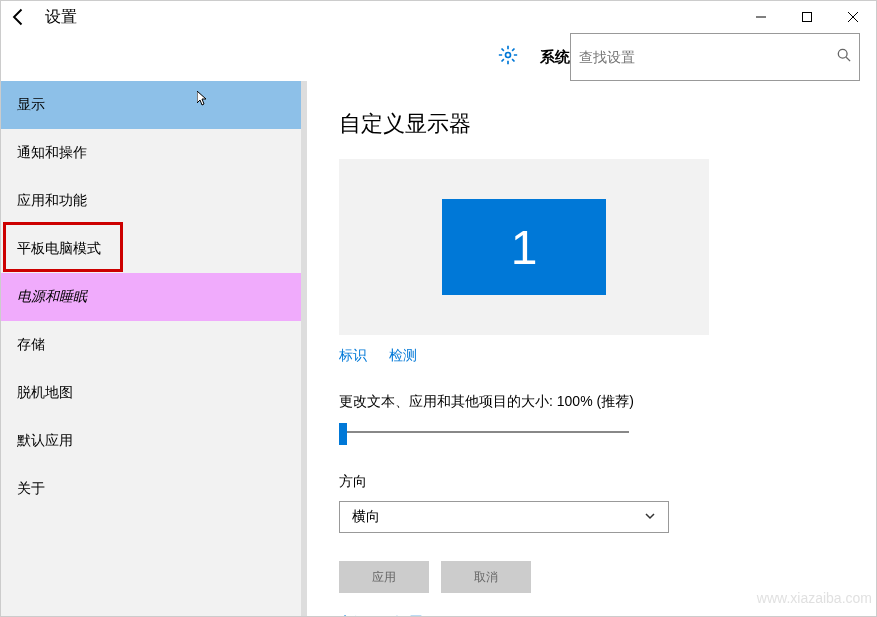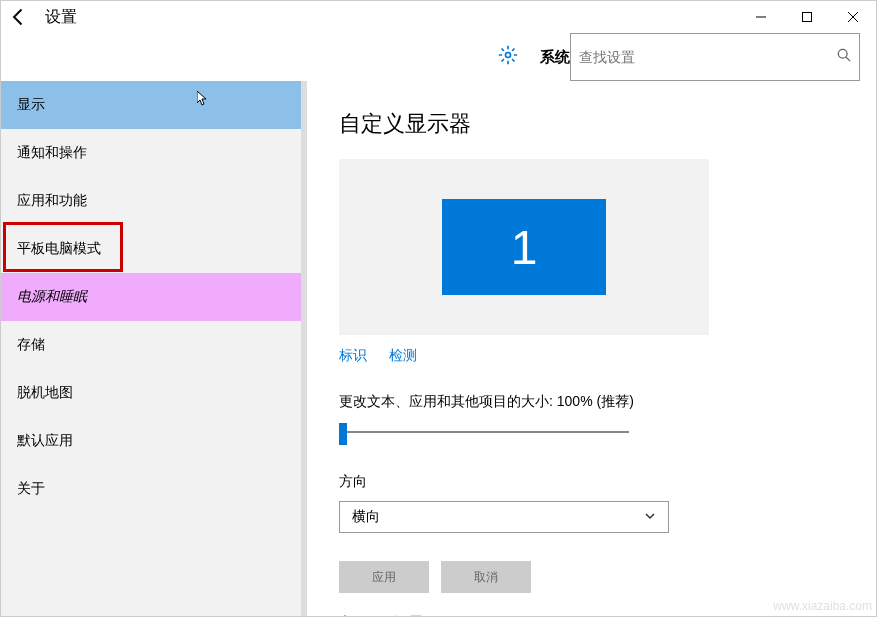--- a/index.html
+++ b/index.html
@@ -44,21 +44,21 @@
     .slider-thumb { position: absolute; left: 0; top: 2px; width: 8px; height: 22px; background: #0078d7; cursor: pointer; }
     .dropdown { width: 330px; height: 32px; border: 1px solid #999; display: flex; align-items: center; justify-content: space-between; padding: 0 12px; font-size: 14px; cursor: pointer; margin-bottom: 28px; }
     .chevron svg { width: 12px; height: 12px; }
     .buttons { display: flex; gap: 12px; margin-bottom: 20px; }
     .btn { width: 90px; height: 32px; background: #ccc; color: #666; border: none; font-size: 12px; display: flex; align-items: center; justify-content: center; }
     .adv-link { color: #0078d7; font-size: 14px; cursor: pointer; }
     
     .cursor { position: absolute; pointer-events: none; }
     .cursor svg { width: 16px; height: 16px; }
     
-    .watermark { position: absolute; right: 4px; bottom: 3px; font-size: 12px; color: #ccc; opacity: 0.6; pointer-events: none; }
+    .watermark { position: absolute; right: 4px; bottom: 10px; font-size: 14px; color: #ccc; opacity: 0.6; pointer-events: none; }
   </style>
 </head>
 <body>
 
 <div class="titlebar">
   <div class="titlebar-left">
     <div class="back-arrow">
       <svg viewBox="0 0 16 16">
           <path d="M10 2 L4 8 L10 14" stroke="#000" stroke-width="1.5" fill="none"></path>
         </svg>

